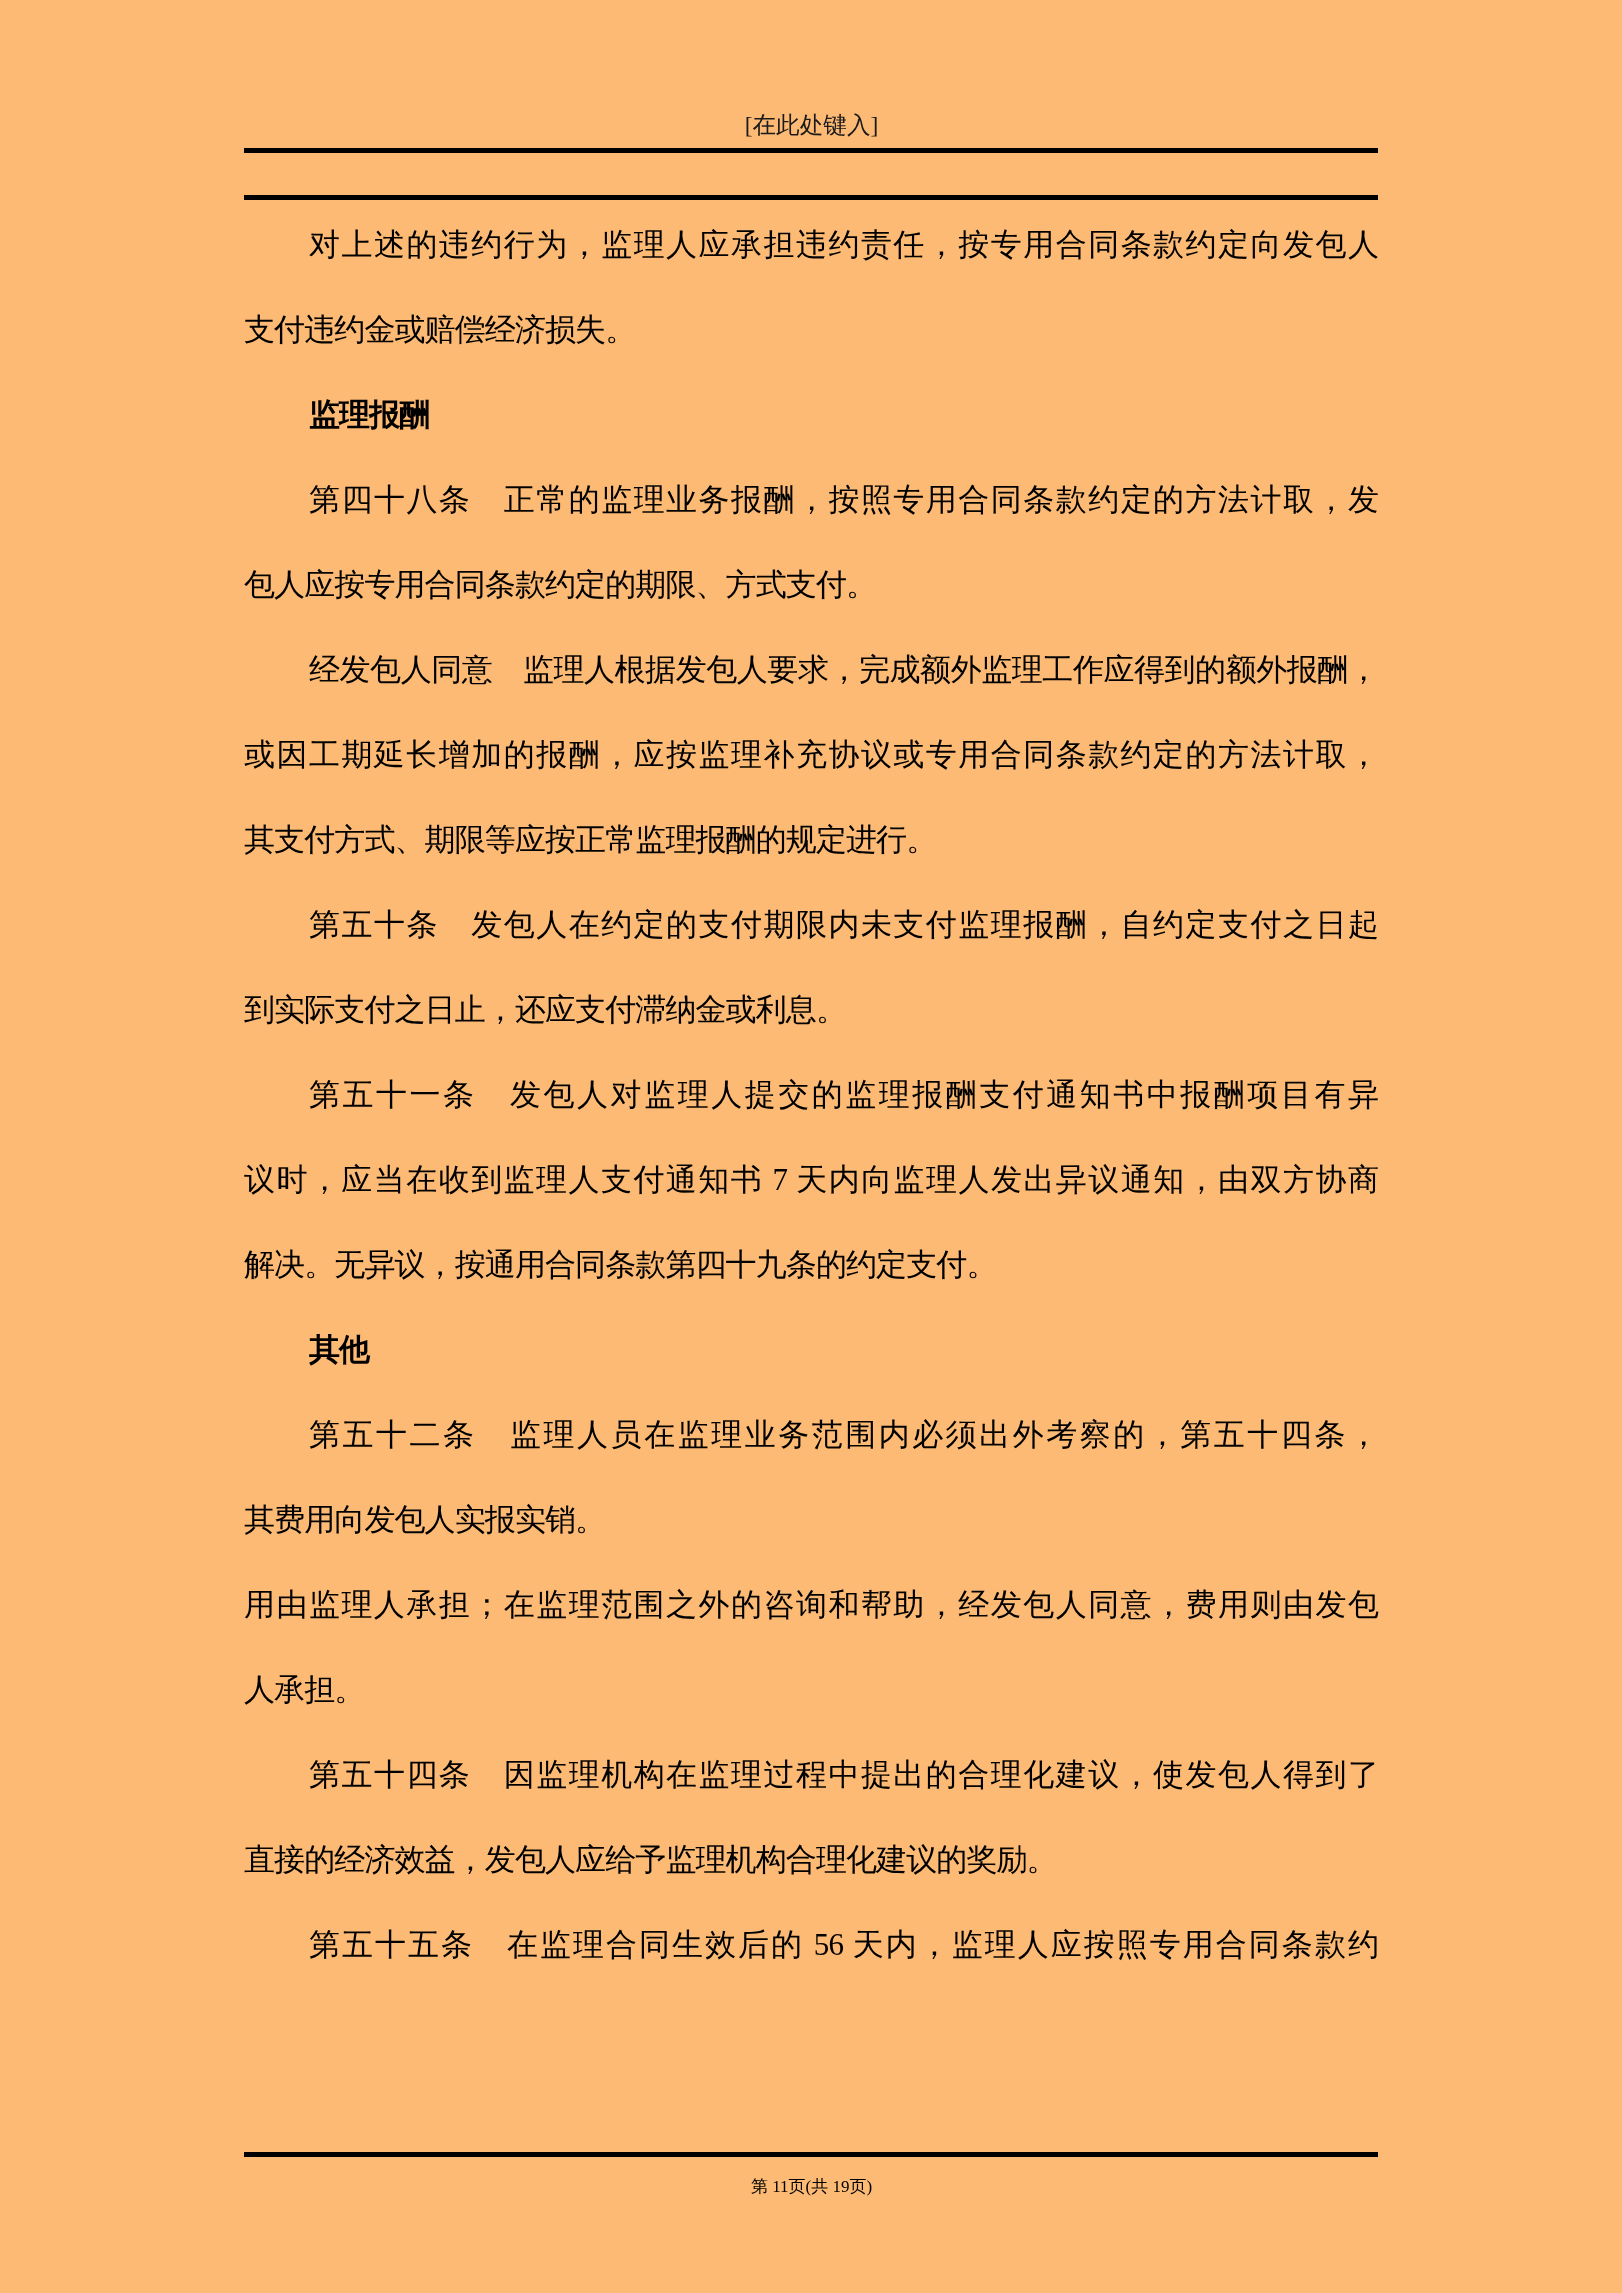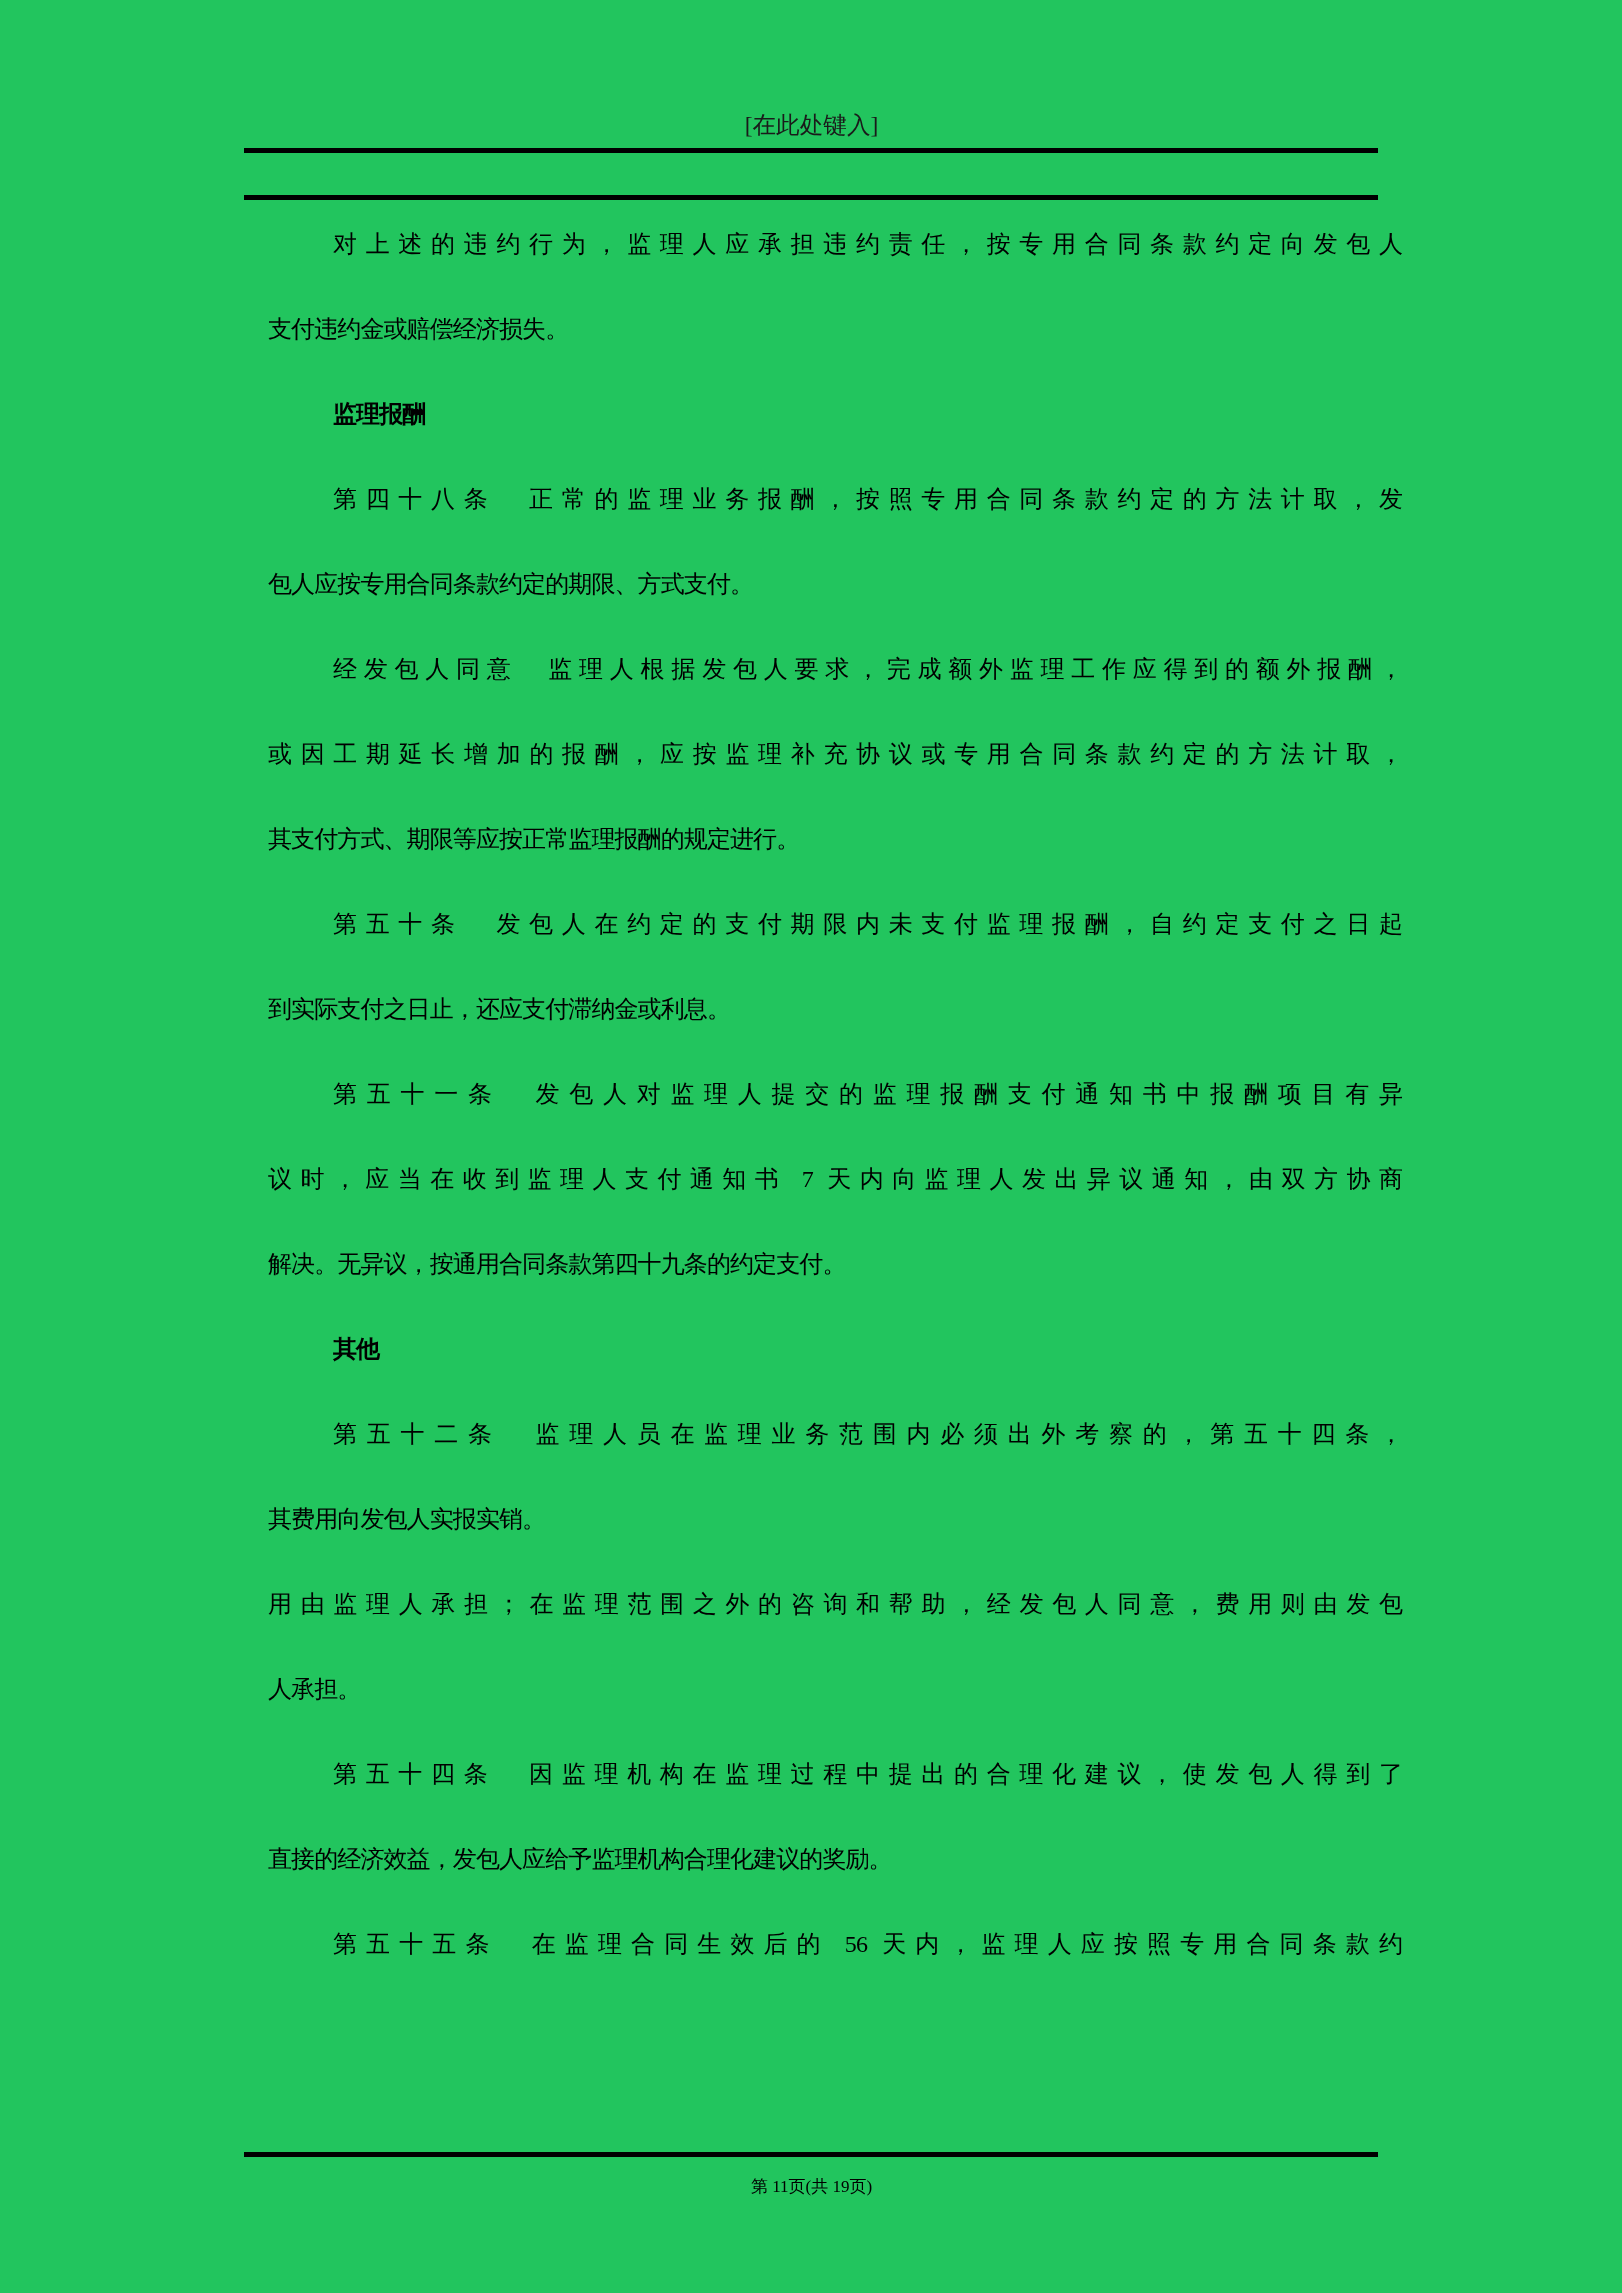--- a/index.html
+++ b/index.html
@@ -4,21 +4,21 @@
 <style>
   html, body {
     margin: 0;
     padding: 0;
     background: #ffffff;
   }
   .page {
     position: relative;
     width: 1623px;
     height: 2294px;
-    background: #22c55e;
+    background: #fdba74;
     overflow: hidden;
     font-family: "Liberation Serif", serif;
     color: #000000;
   }
   .header-text {
     position: absolute;
     top: 109px;
     left: 0;
     width: 1623px;
     text-align: center;
@@ -40,25 +40,24 @@
     position: absolute;
     top: 202px;
     left: 244px;
     width: 1134px;
   }
   .line {
     box-sizing: border-box;
     width: 1134px;
     height: 85px;
     line-height: 85px;
-    font-size: 24px;
+    font-size: 31px;
     letter-spacing: -0.9px;
     white-space: nowrap;
     text-align: left;
-    margin-left: 24px;
   }
   .line.full {
     white-space: normal;
     text-align: justify;
     text-align-last: justify;
   }
   .line.indent {
     padding-left: 65px;
   }
   .line.bold {

